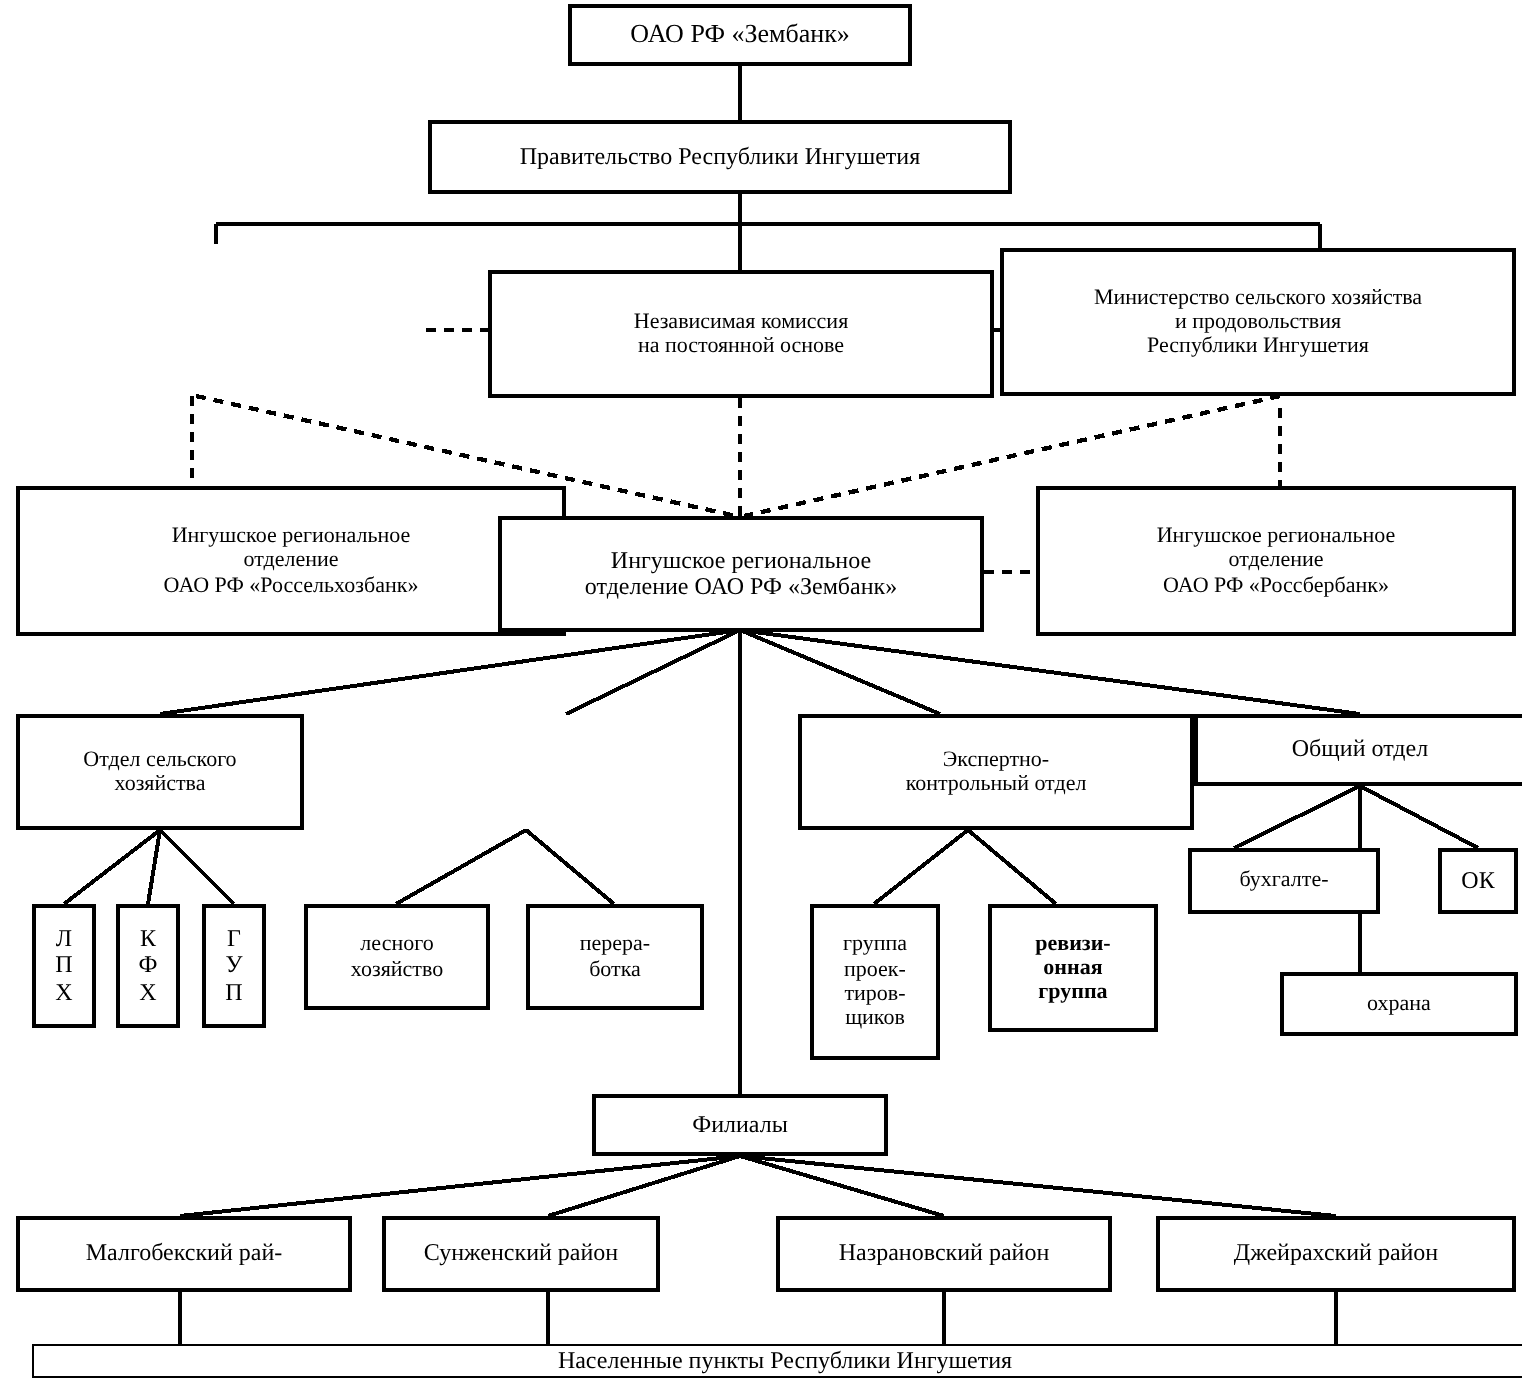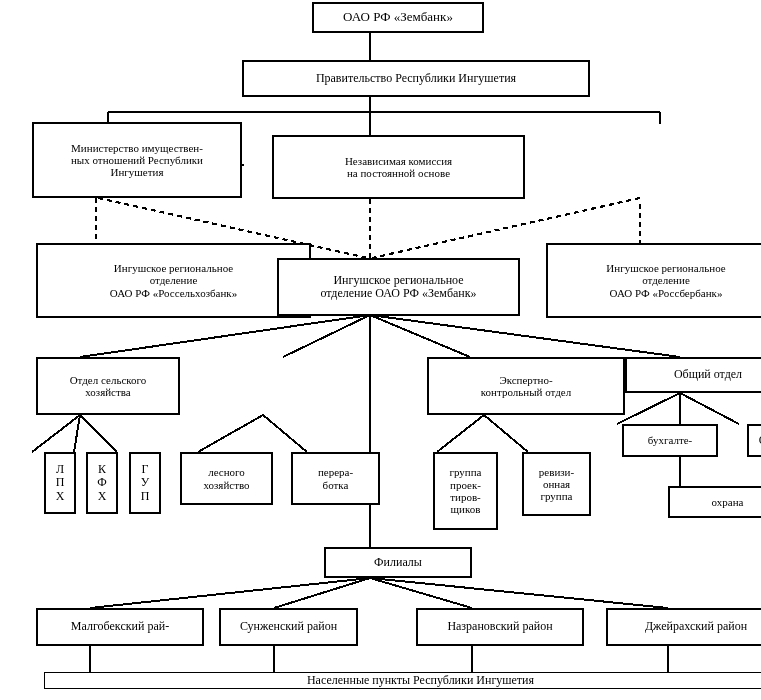--- a/index.html
+++ b/index.html
@@ -17,21 +17,20 @@
     border:2px solid #000000;
     background:#ffffff;
     display:flex;
     align-items:center;
     justify-content:center;
     text-align:center;
     color:#000000;
     line-height:1.12;
     white-space:pre-line;
     z-index:2;
-    margin-left:28px;
   }
   .t13{font-size:13px;}
   .t12{font-size:12px;}
   .t11{font-size:11px;}
   .thin{border-width:1px;}
 </style>
 </head>
 <body>
 
 <div id="chart-root">
@@ -93,29 +92,29 @@
 
       <line x1="90" y1="646" x2="90" y2="672"></line>
       <line x1="274" y1="646" x2="274" y2="672"></line>
       <line x1="472" y1="646" x2="472" y2="672"></line>
       <line x1="668" y1="646" x2="668" y2="672"></line>
     </g>
   </svg>
 
   <div class="node t13" style="left:284px;top:2px;width:172px;height:31px;">ОАО РФ «Зембанк»</div>
 
-  <div class="node t12" style="left:214px;top:60px;width:348px;height:37px;">Правительство Республики Ингушетия</div>
+  <div class="node t12" style="left:214px;top:60px;width:292px;height:37px;">Правительство Республики Ингушетия</div>
 
-  <div class="node t11" style="left:4px;top:122px;width:210px;height:76px;">Министерство имуществен-
-ных отношений Республики
-Ингушетия</div>
 
   <div class="node t11" style="left:244px;top:135px;width:253px;height:64px;">Независимая комиссия
 на постоянной основе</div>
 
+  <div class="node t11" style="left:500px;top:124px;width:258px;height:74px;">Министерство сельского хозяйства
+и продовольствия
+Республики Ингушетия</div>
 
   <div class="node t11" style="left:8px;top:243px;width:275px;height:75px;">Ингушское региональное
 отделение
 ОАО РФ «Россельхозбанк»</div>
 
   <div class="node t12" style="left:249px;top:258px;width:243px;height:58px;">Ингушское региональное
 отделение ОАО РФ «Зембанк»</div>
 
   <div class="node t11" style="left:518px;top:243px;width:240px;height:75px;">Ингушское региональное
 отделение
@@ -146,21 +145,21 @@
 хозяйство</div>
 
   <div class="node t11" style="left:263px;top:452px;width:89px;height:53px;">перера-
 ботка</div>
 
   <div class="node t11" style="left:405px;top:452px;width:65px;height:78px;">группа
 проек-
 тиров-
 щиков</div>
 
-  <div class="node t11" style="left:494px;top:452px;width:69px;height:64px;">ревизи-
+  <div class="node t11" style="left:494px;top:452px;width:85px;height:64px;font-weight:bold;">ревизи-
 онная
 группа</div>
 
   <div class="node t11" style="left:594px;top:424px;width:96px;height:33px;">бухгалте-</div>
 
   <div class="node t12" style="left:719px;top:424px;width:40px;height:33px;">ОК</div>
 
   <div class="node t11" style="left:640px;top:486px;width:119px;height:32px;text-align:right;">охрана</div>
 
   <div class="node t12" style="left:296px;top:547px;width:148px;height:31px;">Филиалы</div>

